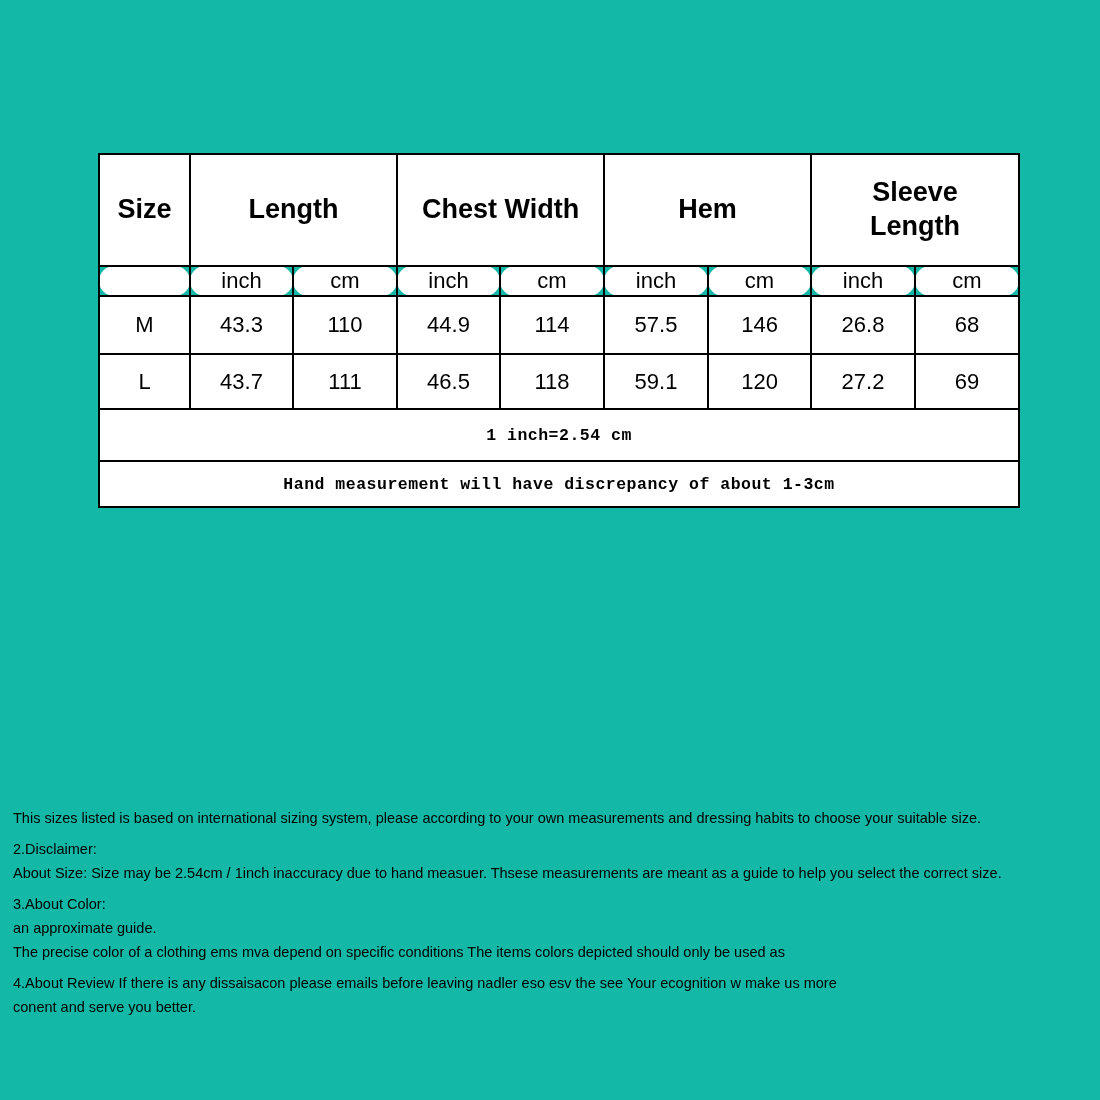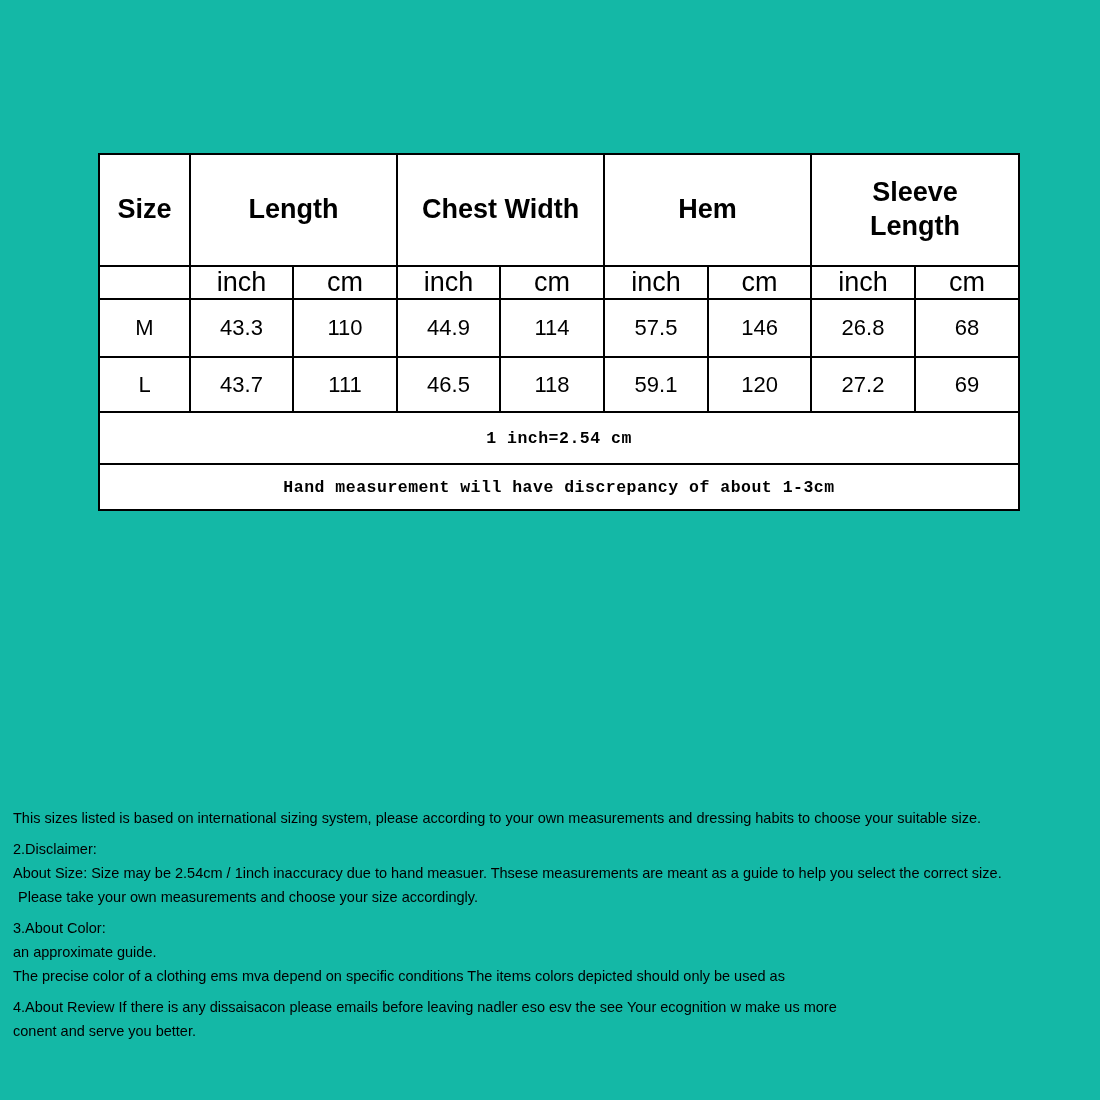--- a/index.html
+++ b/index.html
@@ -46,21 +46,22 @@
   tr.foot-row-2 { height: 46px; }
 
   td.hdr {
     background: #e5e4e2;
     font-weight: bold;
     font-size: 27px;
     line-height: 1.25;
   }
   td.unit {
     background: #e5e4e2;
-    font-size: 27px;
+    font-size: 22px;
+    border-radius: 15px;
   }
   td.data { font-size: 22px; }
   td.foot {
     font-family: "Liberation Mono", monospace;
     font-size: 16.5px;
     font-weight: bold;
     letter-spacing: 0.5px;
   }
   .sleeve-inner { width: 112px; margin: 4px auto; }
 
@@ -147,21 +148,20 @@
       </table>
   </div>
 
   <div class="notes">
     <div class="para">
       <div class="nline">This sizes listed is based on international sizing system, please according to your own measurements and dressing habits to choose your suitable size.</div>
     </div>
     <div class="para">
       <div class="nline">2.Disclaimer:</div>
       <div class="nline">About Size: Size may be 2.54cm / 1inch inaccuracy due to hand measuer. Thsese measurements are meant as a guide to help you select the correct size.</div>
-      <div class="nline indent-sm">Please take your own measurements and choose your size accordingly.</div>
     </div>
     <div class="para">
       <div class="nline">3.About Color:</div>
       <div class="nline">an approximate guide.</div>
       <div class="nline">The precise color of a clothing ems mva depend on specific conditions The items colors depicted should only be used as</div>
     </div>
     <div class="para">
       <div class="nline">4.About Review If there is any dissaisacon please emails before leaving nadler eso esv the see Your ecognition w make us more</div>
       <div class="nline">conent and serve you better.</div>
     </div>

